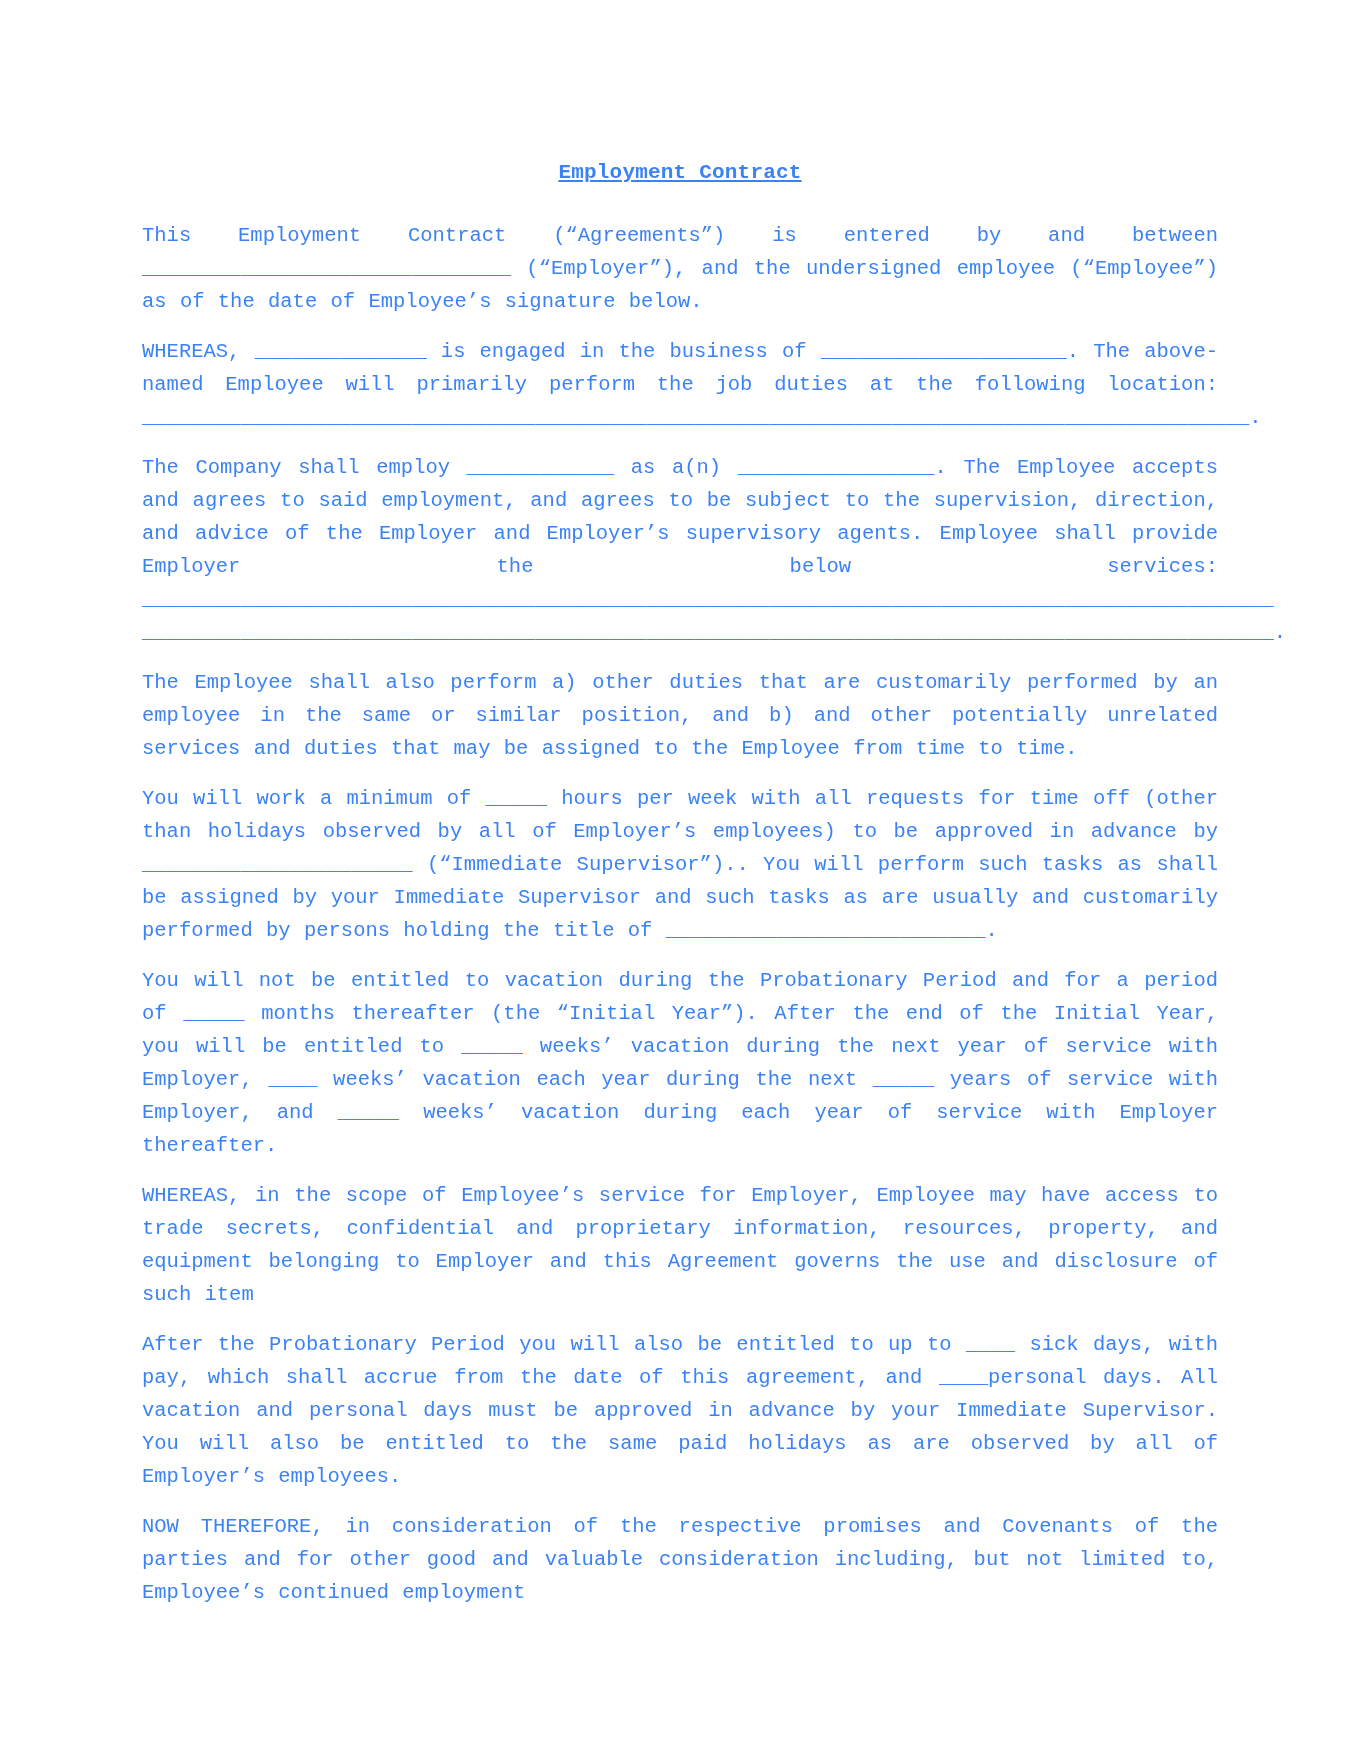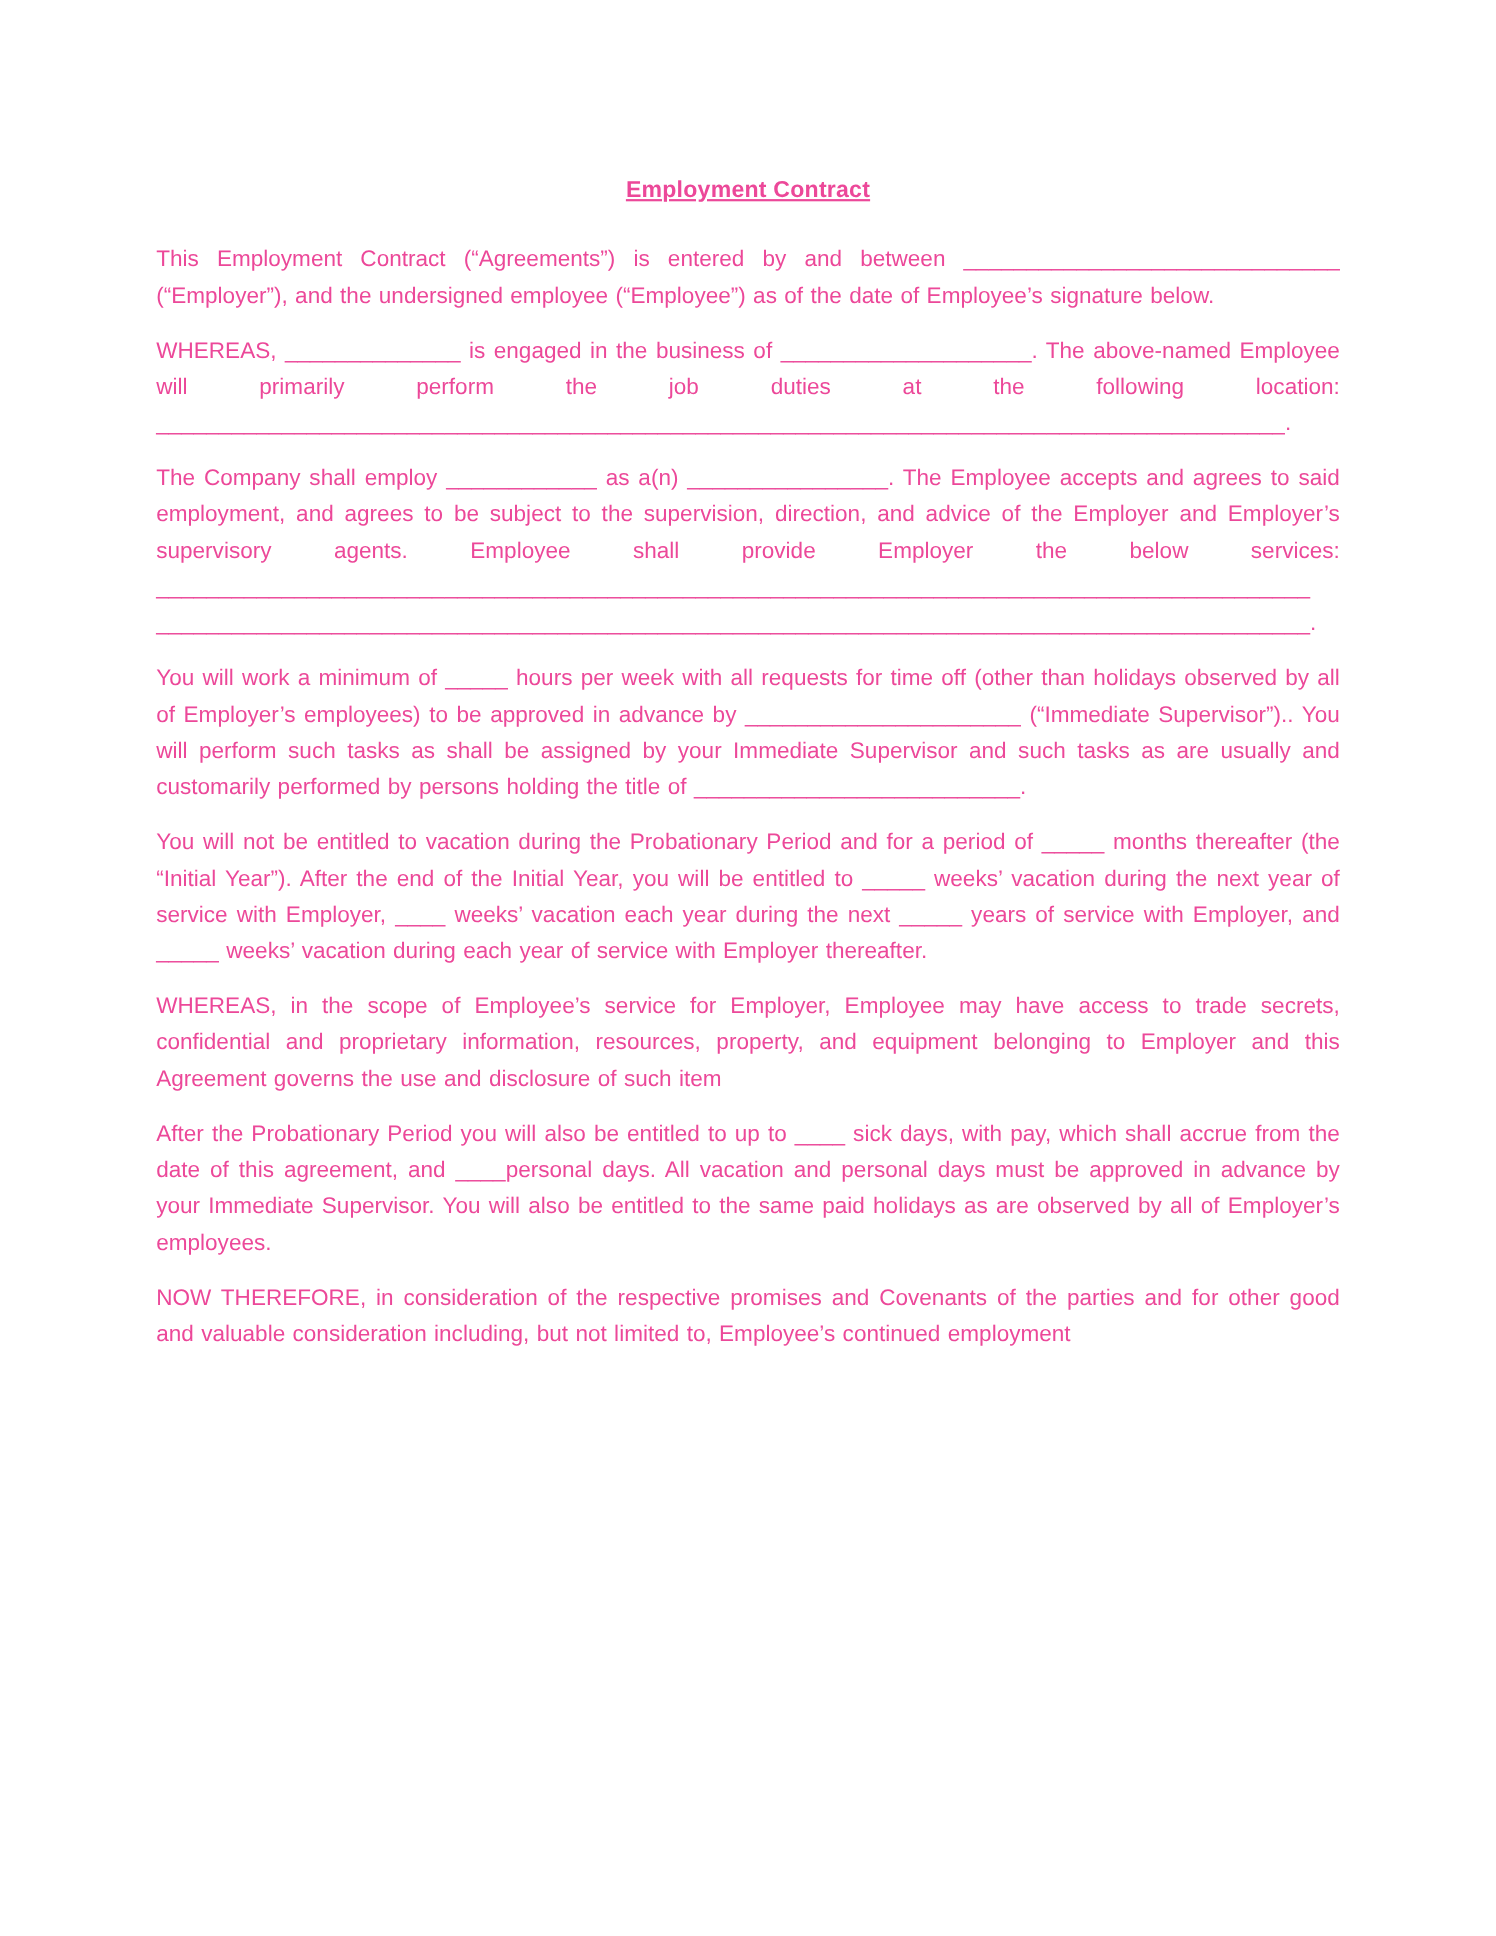--- a/index.html
+++ b/index.html
@@ -7,24 +7,24 @@
     padding: 0;
     background: #ffffff;
   }
   .page {
     position: relative;
     width: 1360px;
     height: 1760px;
     box-sizing: border-box;
     background: #ffffff;
     padding: 156px 142px 40px 142px;
-    font-family: Liberation Sans, sans-serif;
+    font-family: Liberation Mono, monospace;
     font-size: 20.5px;
     line-height: 33px;
-    color: #ec4899;
+    color: #3b82f6;
     overflow: hidden;
   }
   .doc-title {
     font-size: 21px;
     font-weight: bold;
     text-align: center;
     text-decoration: underline;
     margin: 0 0 30px 0;
     letter-spacing: 0.2px;
   }
@@ -39,20 +39,21 @@
 
 <div class="page">
   <h1 class="doc-title">Employment Contract</h1>
 
   <p class="para">This Employment Contract (“Agreements”) is entered by and between ______________________________ (“Employer”), and the undersigned employee (“Employee”) as of the date of Employee’s signature below.</p>
 
   <p class="para">WHEREAS, ______________ is engaged in the business of ____________________. The above-named Employee will primarily perform the job duties at the following location: __________________________________________________________________________________________.</p>
 
   <p class="para">The Company shall employ ____________ as a(n) ________________. The Employee accepts and agrees to said employment, and agrees to be subject to the supervision, direction, and advice of the Employer and Employer’s supervisory agents. Employee shall provide Employer the below services: ____________________________________________________________________________________________ ____________________________________________________________________________________________.</p>
 
+  <p class="para">The Employee shall also perform a) other duties that are customarily performed by an employee in the same or similar position, and b) and other potentially unrelated services and duties that may be assigned to the Employee from time to time.</p>
 
   <p class="para">You will work a minimum of _____ hours per week with all requests for time off (other than holidays observed by all of Employer’s employees) to be approved in advance by ______________________ (“Immediate Supervisor”).. You will perform such tasks as shall be assigned by your Immediate Supervisor and such tasks as are usually and customarily performed by persons holding the title of __________________________.</p>
 
   <p class="para">You will not be entitled to vacation during the Probationary Period and for a period of _____ months thereafter (the “Initial Year”). After the end of the Initial Year, you will be entitled to _____ weeks’ vacation during the next year of service with Employer, ____ weeks’ vacation each year during the next _____ years of service with Employer, and _____ weeks’ vacation during each year of service with Employer thereafter.</p>
 
   <p class="para">WHEREAS, in the scope of Employee’s service for Employer, Employee may have access to trade secrets, confidential and proprietary information, resources, property, and equipment belonging to Employer and this Agreement governs the use and disclosure of such item</p>
 
   <p class="para">After the Probationary Period you will also be entitled to up to ____ sick days, with pay, which shall accrue from the date of this agreement, and ____personal days. All vacation and personal days must be approved in advance by your Immediate Supervisor. You will also be entitled to the same paid holidays as are observed by all of Employer’s employees.</p>
 
 

